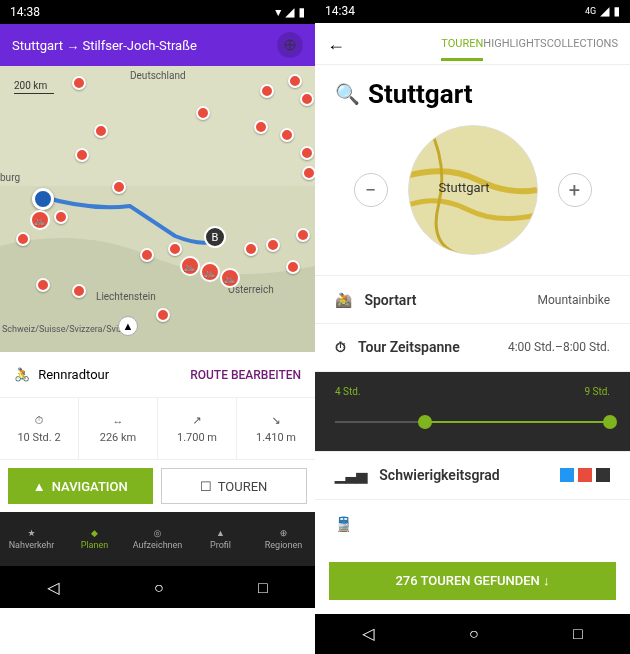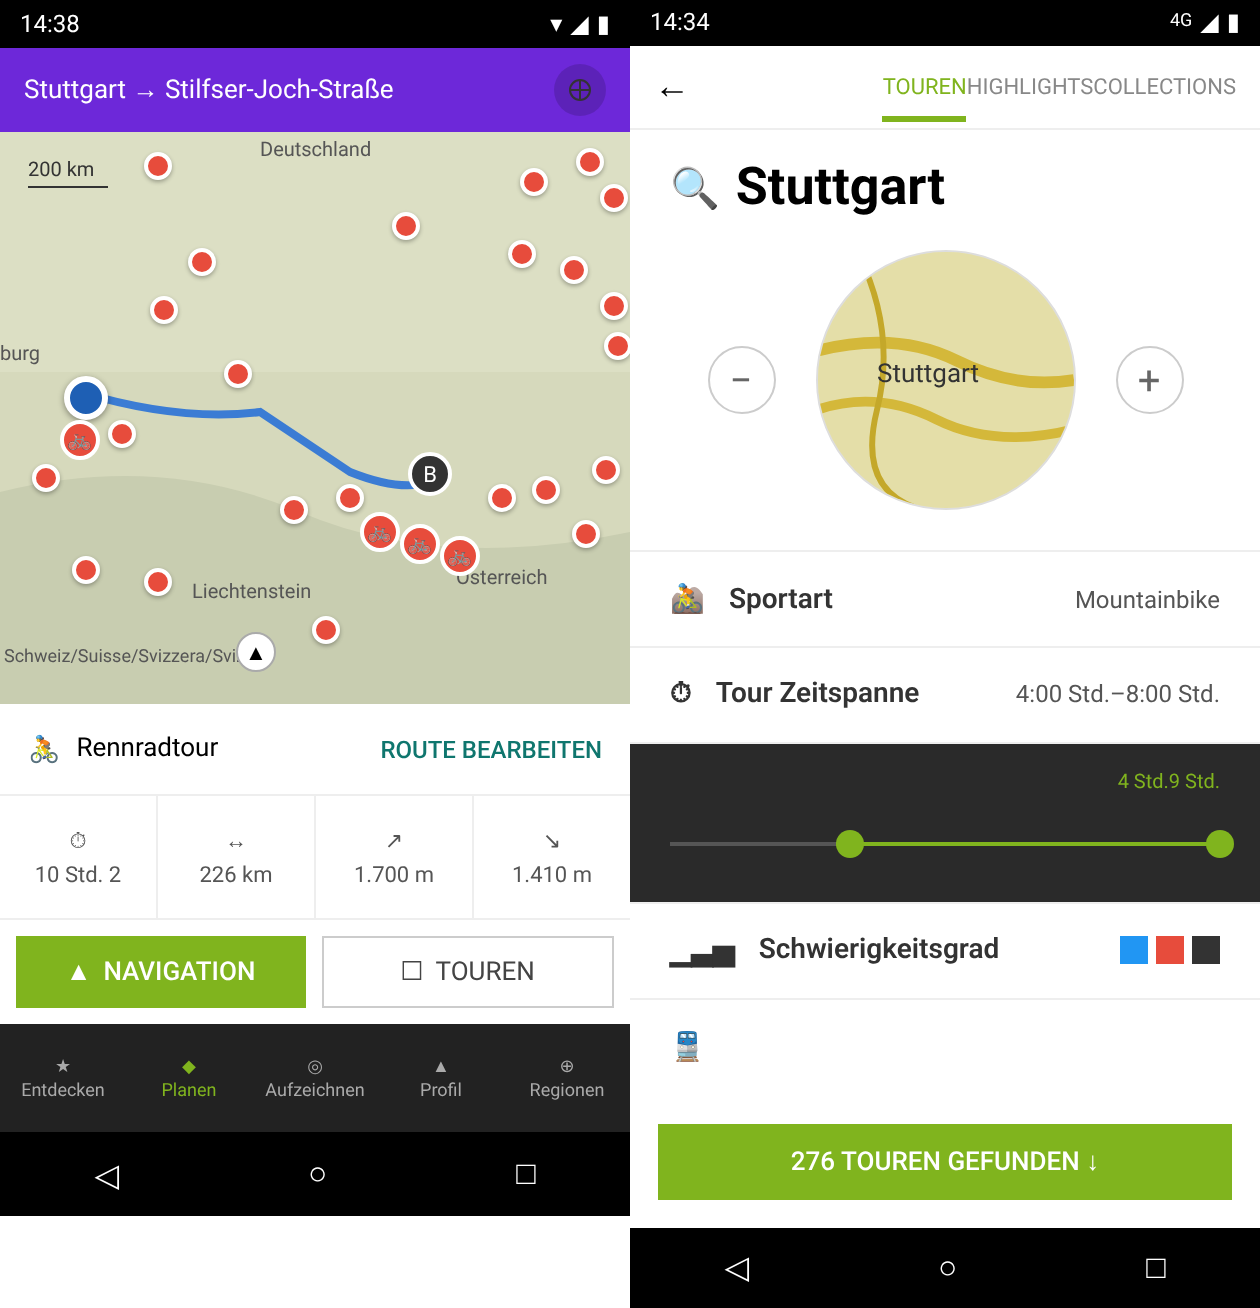--- a/index.html
+++ b/index.html
@@ -9,21 +9,21 @@
 .status-right{display:flex;gap:4px;align-items:center}
 .header{height:42px;background:#6d28d9;color:#fff;display:flex;align-items:center;padding:0 12px;font-size:13px;justify-content:space-between}
 .header-icon{width:26px;height:26px;border-radius:50%;background:rgba(0,0,0,.15);display:flex;align-items:center;justify-content:center}
 .map{flex:0 0 286px;position:relative;overflow:hidden;background:#d8dcc0}
 .map-bg{position:absolute;inset:0}
 .label{position:absolute;font-size:10px;color:#555;pointer-events:none}
 .redpin{position:absolute;width:14px;height:14px;border-radius:50%;background:#e74c3c;border:2px solid #fff;box-shadow:0 1px 2px rgba(0,0,0,.3)}
 .bikepin{position:absolute;width:20px;height:20px;border-radius:50%;background:#e74c3c;border:2px solid #fff;display:flex;align-items:center;justify-content:center;color:#fff;font-size:10px}
 .route-row{height:46px;display:flex;align-items:center;justify-content:space-between;padding:0 14px;font-size:13px;border-bottom:1px solid #eee}
 .route-type{display:flex;align-items:center;gap:8px}
-.edit-link{color:#0f766e;font-weight:500;font-size:12px}
+.edit-link{color:#701a75;font-weight:500;font-size:12px}
 .stats{height:62px;display:flex;border-bottom:1px solid #eee}
 .stat{flex:1;display:flex;flex-direction:column;align-items:center;justify-content:center;gap:4px;font-size:11px;color:#555;border-right:1px solid #eee}
 .stat:last-child{border-right:none}
 .actions{height:52px;display:flex;gap:8px;padding:8px}
 .btn-nav{flex:1;background:#80b41e;color:#fff;display:flex;align-items:center;justify-content:center;gap:6px;font-size:13px;font-weight:500;border:none}
 .btn-save{flex:1;background:#fff;border:1px solid #ccc;color:#444;display:flex;align-items:center;justify-content:center;gap:6px;font-size:13px}
 .nav-bar{height:54px;background:#222;display:flex}
 .nav-item{flex:1;display:flex;flex-direction:column;align-items:center;justify-content:center;gap:2px;font-size:9px;color:#aaa}
 .nav-item.active{color:#80b41e}
 .sys-nav{height:42px;background:#000;display:flex;align-items:center;justify-content:space-around;color:#fff}
@@ -34,21 +34,21 @@
 .tab.active{color:#80b41e;border-bottom:3px solid #80b41e;padding-bottom:8px;margin-bottom:-11px}
 .search-row{padding:14px 20px 8px;display:flex;align-items:center;gap:8px}
 .search-text{font-size:26px;font-weight:700}
 .map-circle-row{display:flex;align-items:center;justify-content:center;gap:20px;padding:8px 0 20px;border-bottom:1px solid #eee}
 .circle-btn{width:34px;height:34px;border-radius:50%;border:1px solid #ccc;background:#fff;display:flex;align-items:center;justify-content:center;font-size:20px;color:#666}
 .map-circle{width:130px;height:130px;border-radius:50%;border:1px solid #ddd;background:#e8e2b8;position:relative;overflow:hidden}
 .filter-row{height:50px;display:flex;align-items:center;justify-content:space-between;padding:0 20px;font-size:14px;border-bottom:1px solid #eee}
 .filter-label{display:flex;align-items:center;gap:12px;font-weight:600;color:#333}
 .filter-value{font-size:12px;color:#555}
 .slider-section{padding:14px 20px 22px;border-bottom:1px solid #eee;background:#2a2a2a}
-.slider-labels{display:flex;justify-content:flex-end;font-size:10px;color:#80b41e;margin-bottom:24px}
+.slider-labels{display:flex;justify-content:space-between;font-size:10px;color:#80b41e;margin-bottom:24px}
 .slider-track{height:2px;background:#555;position:relative;margin:6px 0}
 .slider-fill{position:absolute;left:30%;right:0;height:2px;background:#80b41e}
 .slider-thumb{position:absolute;width:14px;height:14px;border-radius:50%;background:#80b41e;top:-6px}
 .diff-colors{display:flex;gap:4px}
 .diff-box{width:14px;height:14px}
 .results-btn{margin:14px;height:40px;background:#80b41e;color:#fff;display:flex;align-items:center;justify-content:center;font-size:13px;font-weight:500}
 .spacer{flex:1}
 svg{display:block}
 </style>
 </head>
@@ -154,21 +154,21 @@
       <span>NAVIGATION</span>
     </button>
     <button class="btn-save">
       <span>☐</span>
       <span>TOUREN</span>
     </button>
   </div>
   <div class="nav-bar">
     <div class="nav-item">
         <span>★</span>
-        <span>Entdecken</span>
+        <span>Nahverkehr</span>
       </div>
     <div class="nav-item active">
         <span>◆</span>
         <span>Planen</span>
       </div>
     <div class="nav-item">
         <span>◎</span>
         <span>Aufzeichnen</span>
       </div>
     <div class="nav-item">

